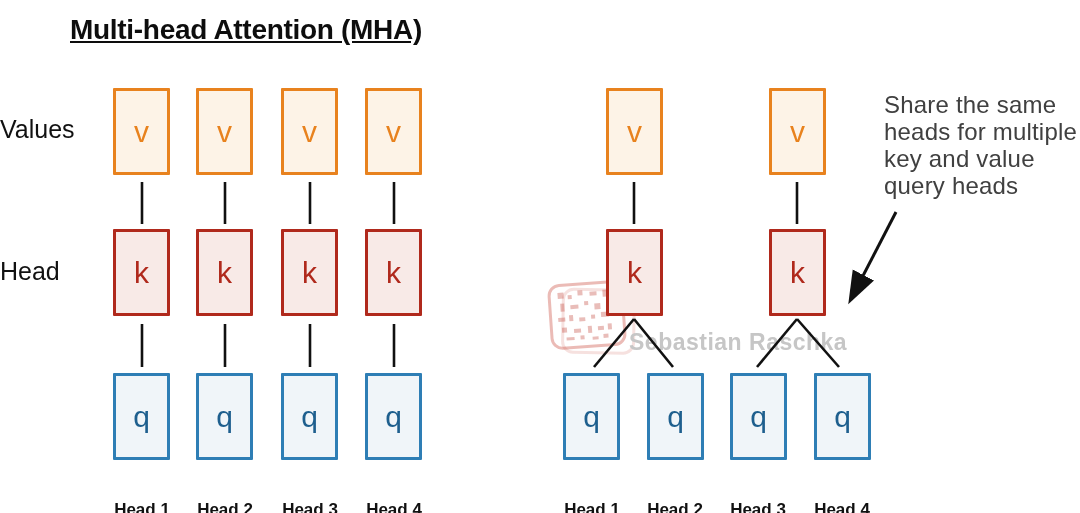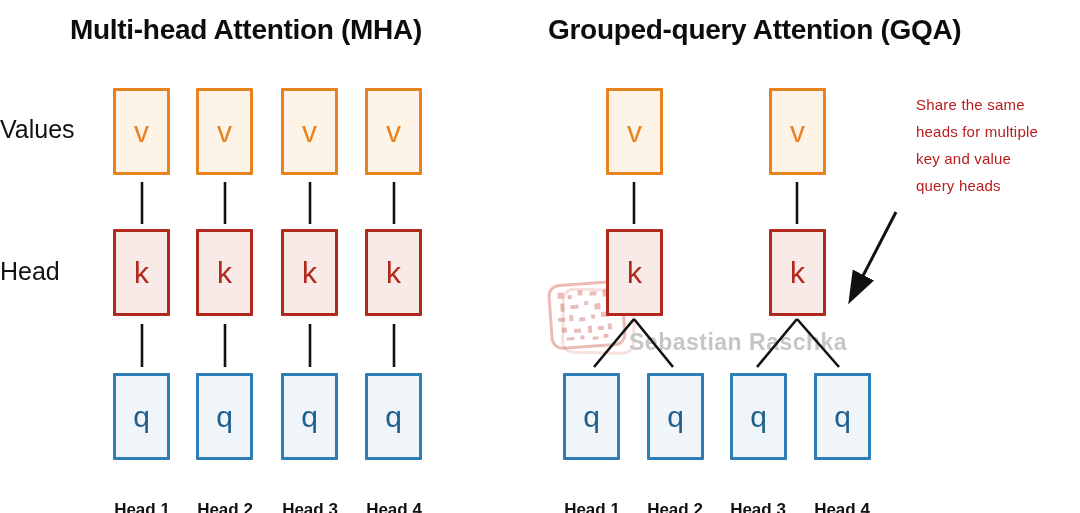--- a/index.html
+++ b/index.html
@@ -14,20 +14,21 @@
   }
 
   .panel-title {
     position: absolute;
     top: 14px;
     font-size: 28px;
     font-weight: bold;
     color: #0d0d0d;
     white-space: nowrap;
     letter-spacing: -0.3px;
+    text-decoration: underline;
   }
   #mha-title { left: 70px; }
   #gqa-title { left: 548px; }
 
   .row-label {
     position: absolute;
     left: 0;
     width: 97px;
     text-align: left;
     font-size: 25px;
@@ -69,26 +70,25 @@
     position: absolute;
     left: 0; top: 0;
     width: 1080px; height: 513px;
     z-index: 2;
   }
 
   .annotation {
     position: absolute;
     left: 884px;
     top: 91px;
-    font-size: 15px;
+    font-size: 24px;
     line-height: 27px;
-    color: #b91c1c;
+    color: #404040;
     letter-spacing: 0.2px;
     z-index: 4;
-    margin-left: 32px;
   }
   .annotation span { display: block; white-space: nowrap; }
 
   .watermark-text {
     position: absolute;
     left: 629px;
     top: 329px;
     font-size: 23px;
     font-weight: bold;
     color: #C6C6C6;
@@ -186,21 +186,20 @@
       <line x1="634" y1="319" x2="594" y2="367"></line>
       <line x1="634" y1="319" x2="673" y2="367"></line>
       <line x1="797" y1="319" x2="757" y2="367"></line>
       <line x1="797" y1="319" x2="839" y2="367"></line>
     </g>
 
     <line x1="896" y1="212" x2="851" y2="299" stroke="#111111" stroke-width="3" marker-end="url(#arrowhead)"></line>
   </svg>
 
   <div id="mha-title" class="panel-title">Multi-head Attention (MHA)</div>
-  <div id="gqa-title" class="panel-title">Grouped-query Attention (GQA)</div>
 
   <div class="row-label" style="top:115px">Values</div>
   <div class="row-label" style="top:257px">Head</div>
 
   <div>
 
     <div class="box v-box" style="left:113px; top:88px">
         <span>v</span>
       </div>
     <div class="box v-box" style="left:196px; top:88px">

